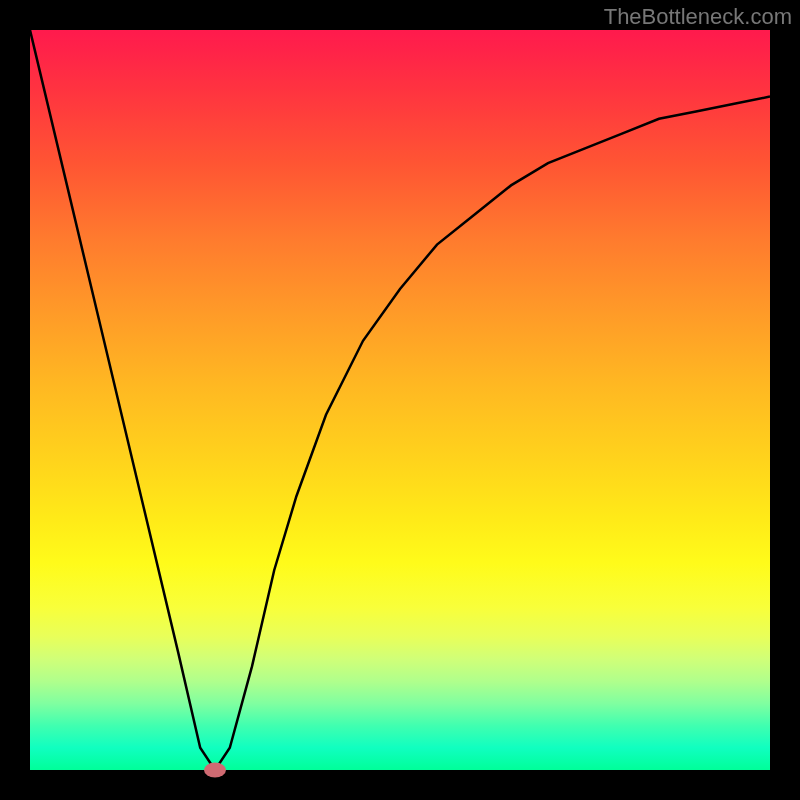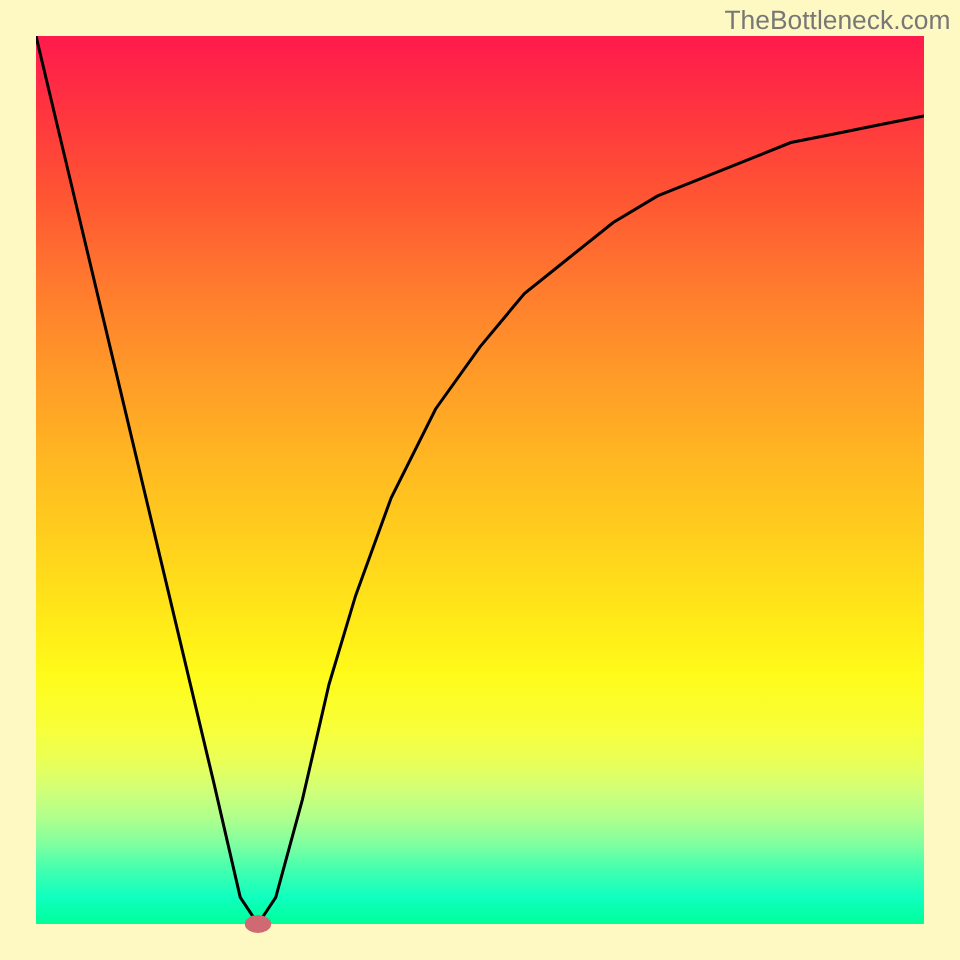--- a/index.html
+++ b/index.html
@@ -7,21 +7,21 @@
     padding: 0;
     width: 800px;
     height: 800px;
     overflow: hidden;
     font-family: Arial, Helvetica, sans-serif;
   }
   .chart-container {
     position: relative;
     width: 800px;
     height: 800px;
-    background: #fef9c3;
+    background: #000000;
   }
   .plot-area {
     position: absolute;
     left: 30px;
     top: 30px;
     width: 740px;
     height: 740px;
     background: linear-gradient(to bottom,
       #ff1a4d 0%,
       #ff3340 8%,

